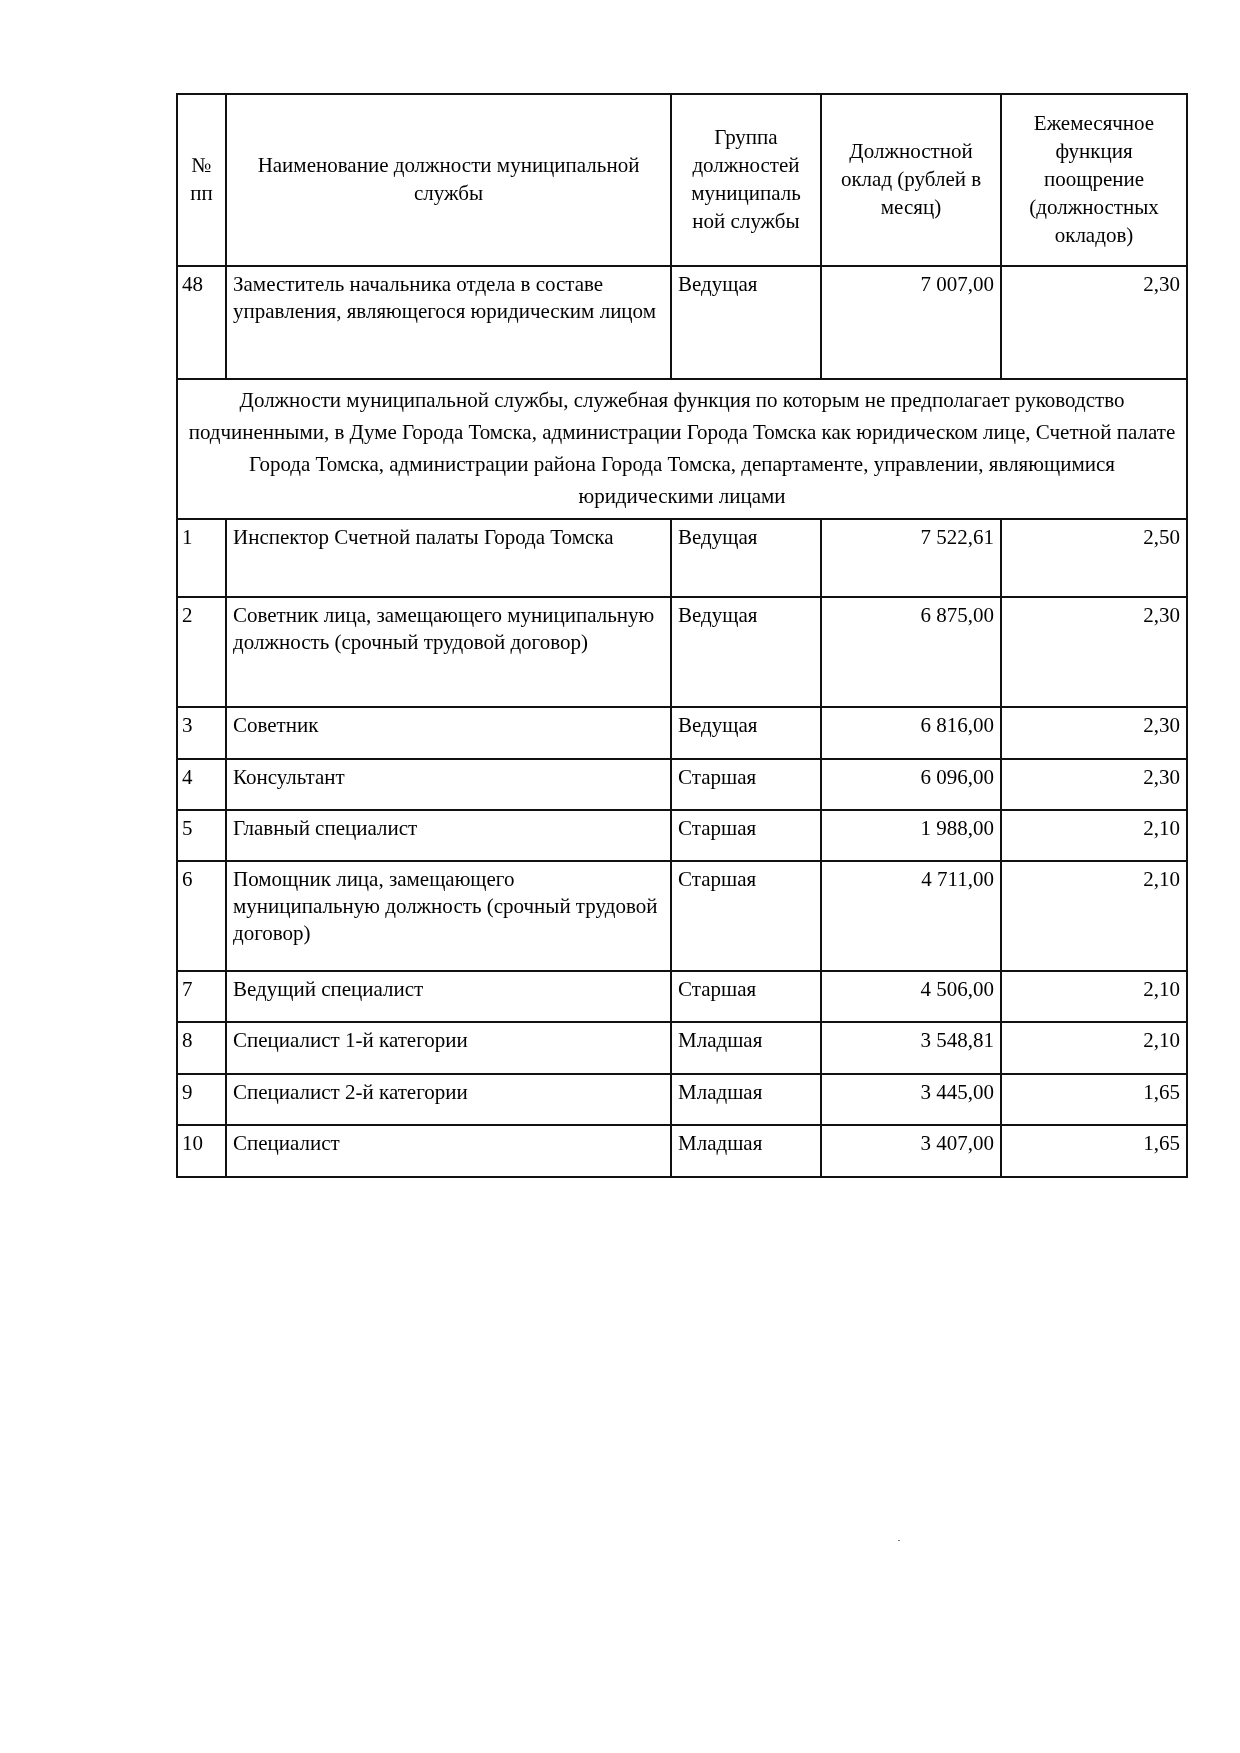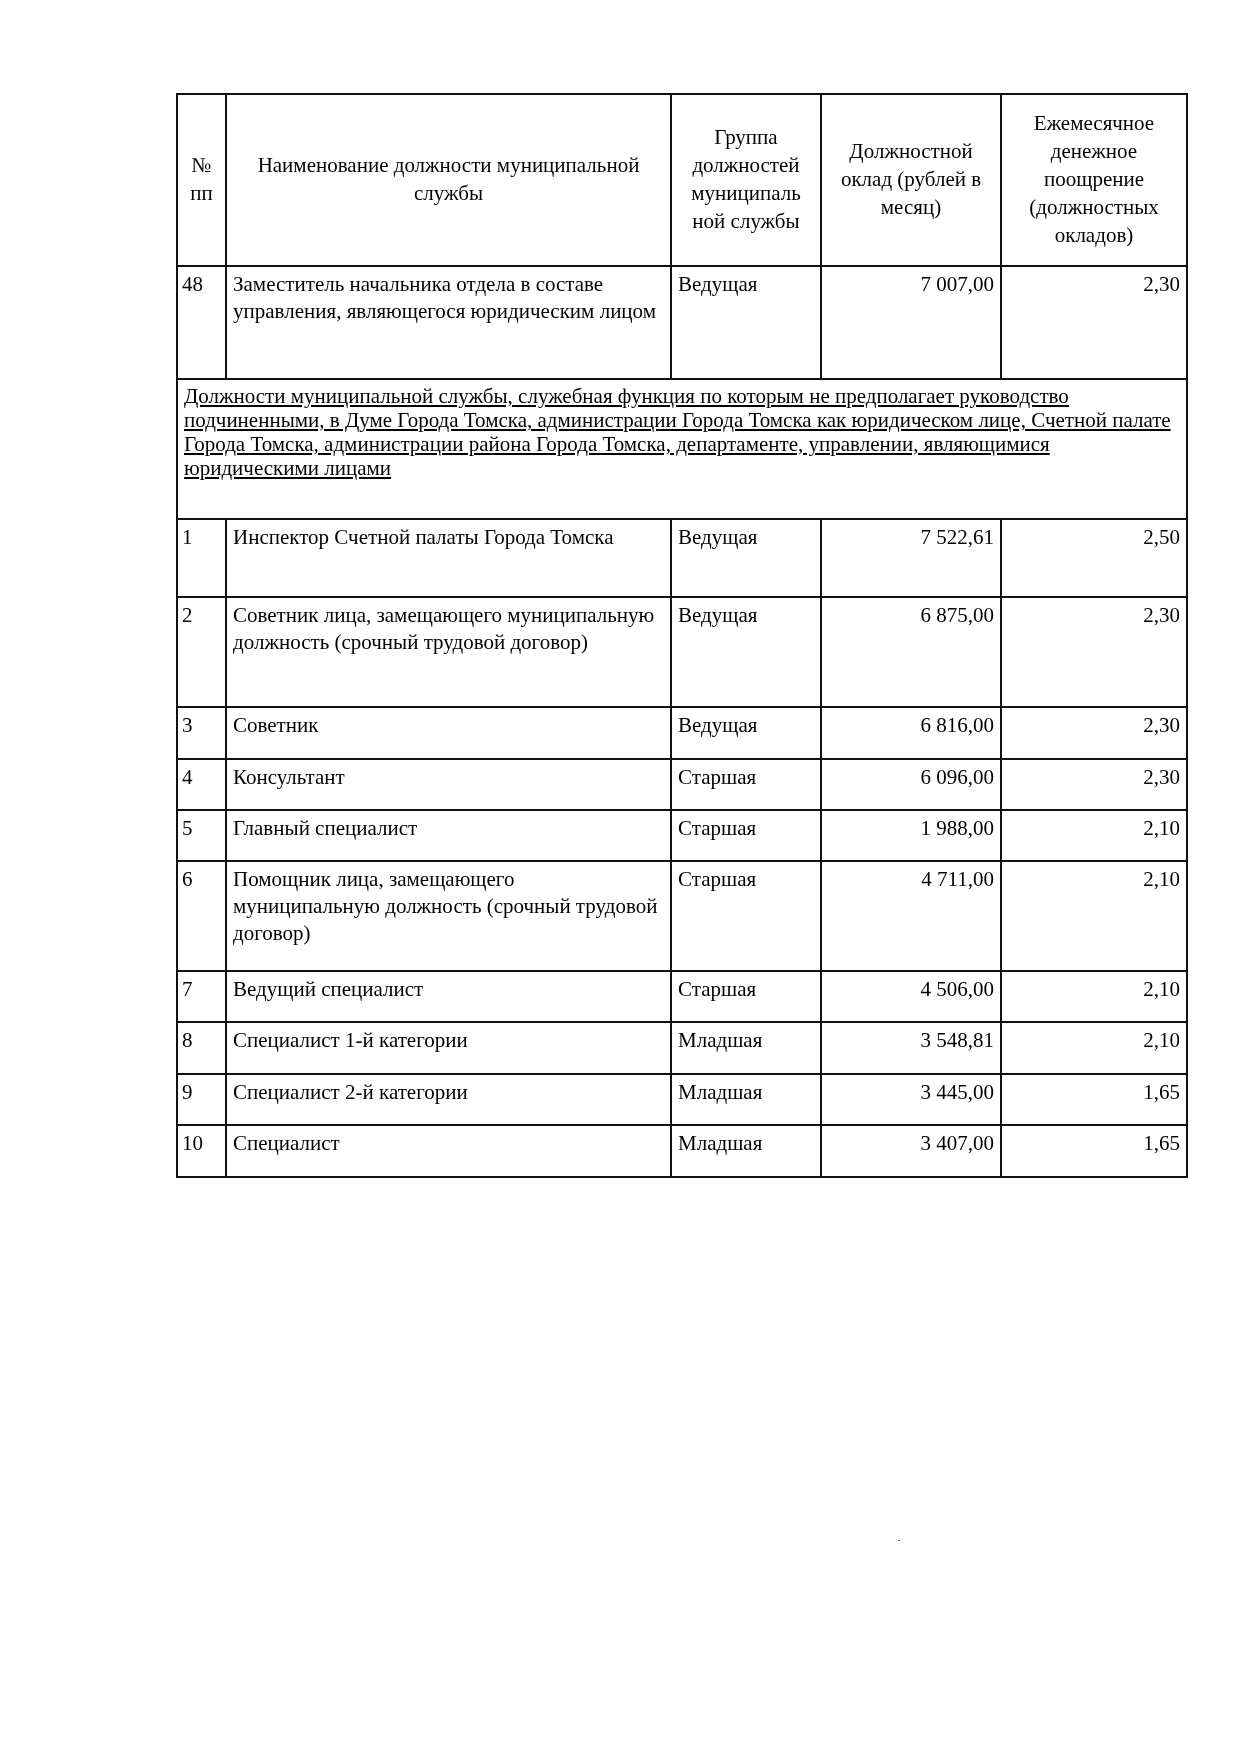--- a/index.html
+++ b/index.html
@@ -8,21 +8,21 @@
   .page { position: absolute; left: 0; top: 0; width: 1240px; height: 1753px; }
   table.salary { position: absolute; left: 176px; top: 93px; width: 1010px;
     border-collapse: collapse; table-layout: fixed; font-size: 21px; line-height: 27px; }
   table.salary td, table.salary th { border: 2px solid #111; vertical-align: top;
     padding: 4px 6px 6px 6px; font-weight: normal; }
   table.salary th { vertical-align: middle; text-align: center; line-height: 28px; }
   col.c1 { width: 49px; } col.c2 { width: 445px; } col.c3 { width: 150px; }
   col.c4 { width: 180px; } col.c5 { width: 186px; }
   .num { text-align: left; padding-left: 4px !important; }
   .right { text-align: right; border-radius: 19px; }
-  .section td { padding: 8px 6px 8px 6px; line-height: 24px; text-decoration: underline; }
+  .section td { text-align: center; padding: 8px 6px 8px 6px; line-height: 32px; }
   tr.hdr th { height: 160px; }
   .speck { position: absolute; left: 898px; top: 1540px; width: 2px; height: 1px; background: #777; }
 </style>
 </head>
 <body>
 
 <div class="page">
   <table class="salary">
     <colgroup>
         <col class="c1">
@@ -30,21 +30,21 @@
         <col class="c3">
         <col class="c4">
         <col class="c5">
       </colgroup>
     <tbody>
         <tr class="hdr">
       <th>№ пп</th>
       <th>Наименование должности муниципальной службы</th>
       <th>Группа должностей муниципаль ной службы</th>
       <th>Должностной оклад (рублей в месяц)</th>
-      <th>Ежемесячное денежное поощрение (должностных окладов)</th>
+      <th>Ежемесячное функция поощрение (должностных окладов)</th>
     </tr>
 
     <tr style="height:113px">
       <td class="num">48</td>
       <td>Заместитель начальника отдела в составе управления, являющегося юридическим лицом</td>
       <td>Ведущая</td>
       <td class="right">7 007,00</td>
       <td class="right">2,30</td>
     </tr>
 

